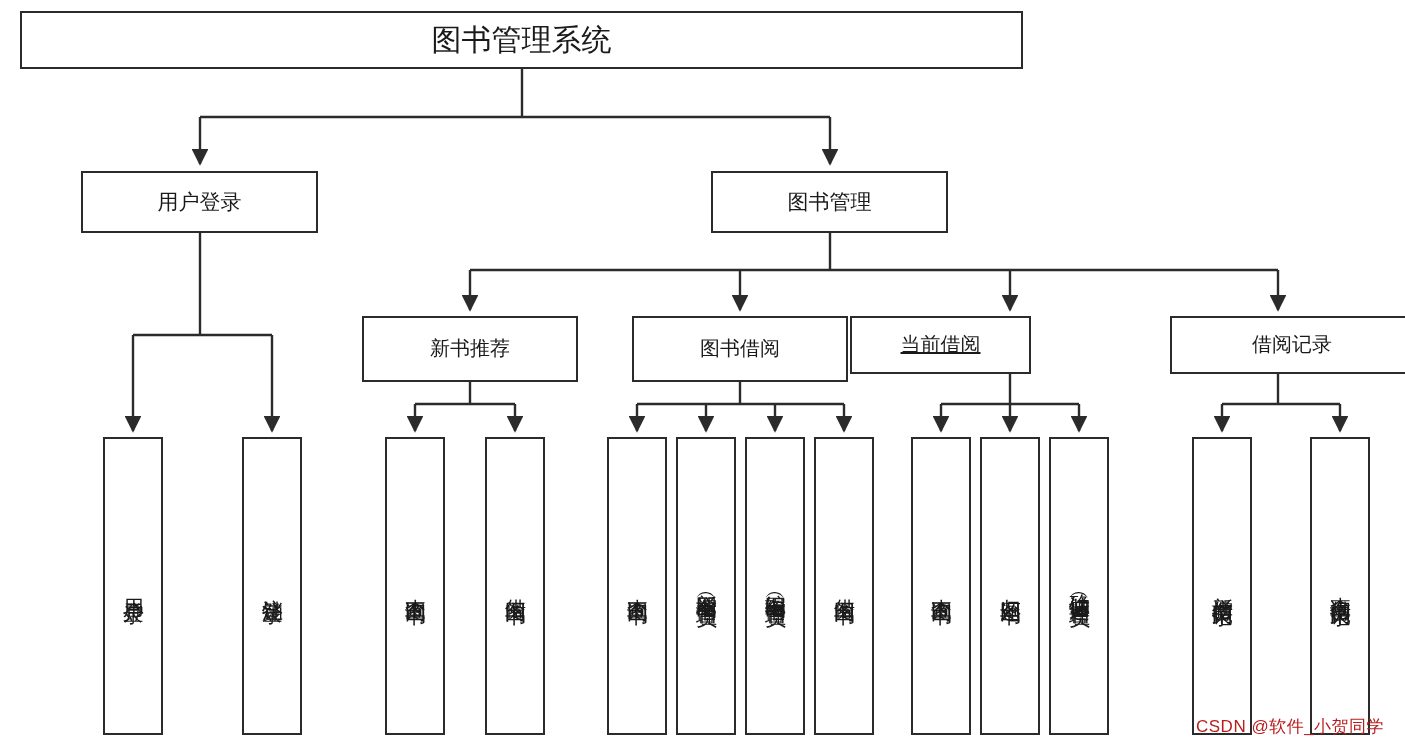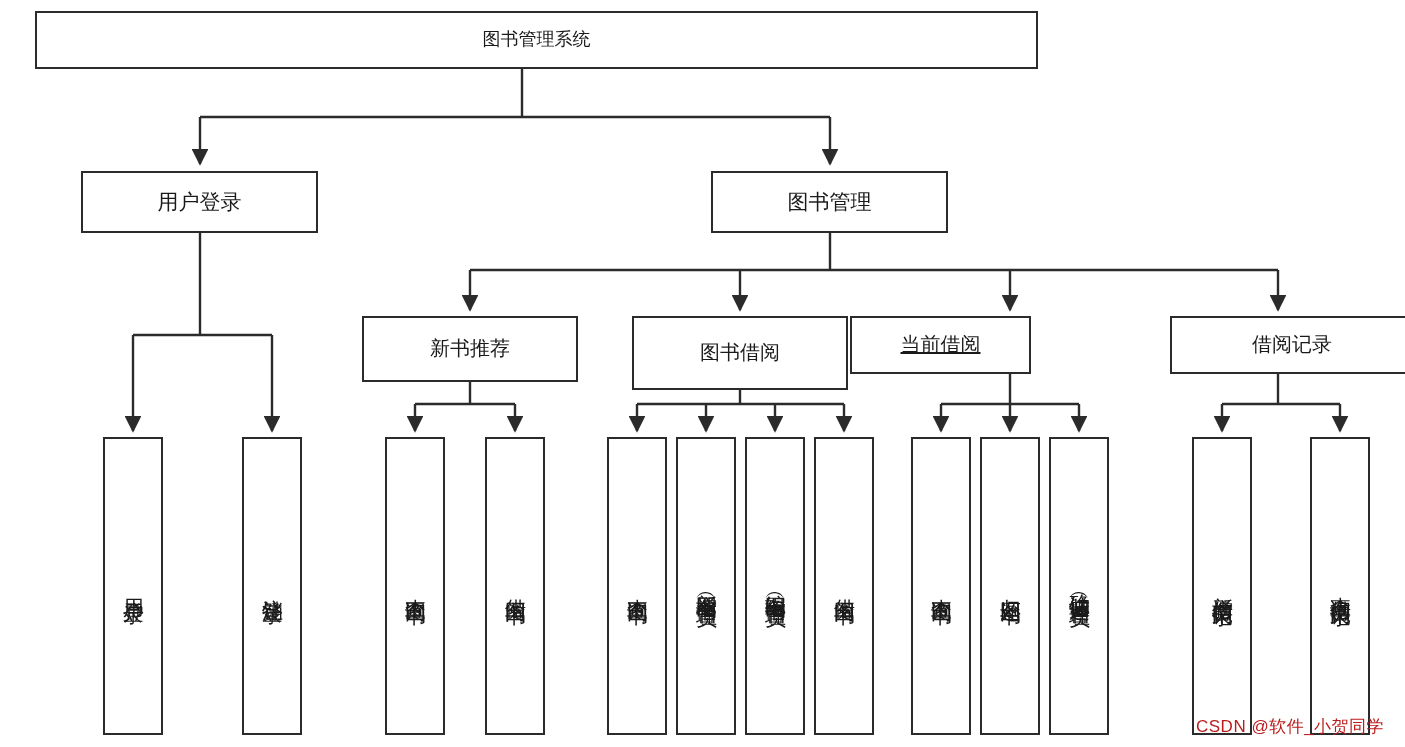--- a/index.html
+++ b/index.html
@@ -31,22 +31,21 @@
     background: #ffffff;
     border: 2px solid #2b2b2b;
     display: flex;
     align-items: center;
     justify-content: center;
     color: #1a1a1a;
     text-align: center;
     line-height: 1.18;
   }
   .node.root {
-    font-size: 18px;
-    margin-left: 15px;
+    font-size: 30px;
   }
   .node.lvl1 {
     font-size: 21px;
   }
   .node.lvl2 {
     font-size: 20px;
   }
   .node.leaf {
     font-size: 21px;
     writing-mode: vertical-rl;
@@ -132,21 +131,21 @@
   <div class="node lvl1" style="left:81px; top:171px; width:237px; height:62px;">
     <span class="txt">用户登录</span>
   </div>
   <div class="node lvl1" style="left:711px; top:171px; width:237px; height:62px;align-items:center;">
     <span class="txt">图书管理</span>
   </div>
 
   <div class="node lvl2" style="left:362px; top:316px; width:216px; height:66px;">
     <span class="txt">新书推荐</span>
   </div>
-  <div class="node lvl2" style="left:632px; top:316px; width:216px; height:74px;">
+  <div class="node lvl2" style="left:632px; top:316px; width:216px; height:66px;">
     <span class="txt">图书借阅</span>
   </div>
   <div class="node lvl2" style="left:850px; top:316px; width:181px; height:58px;text-decoration:underline;">
     <span class="txt">当前借阅</span>
   </div>
   <div class="node lvl2" style="left:1170px; top:316px; width:244px; height:58px;">
     <span class="txt">借阅记录</span>
   </div>
 
   <div class="node leaf" style="left:103px; top:437px; width:60px; height:298px;">

